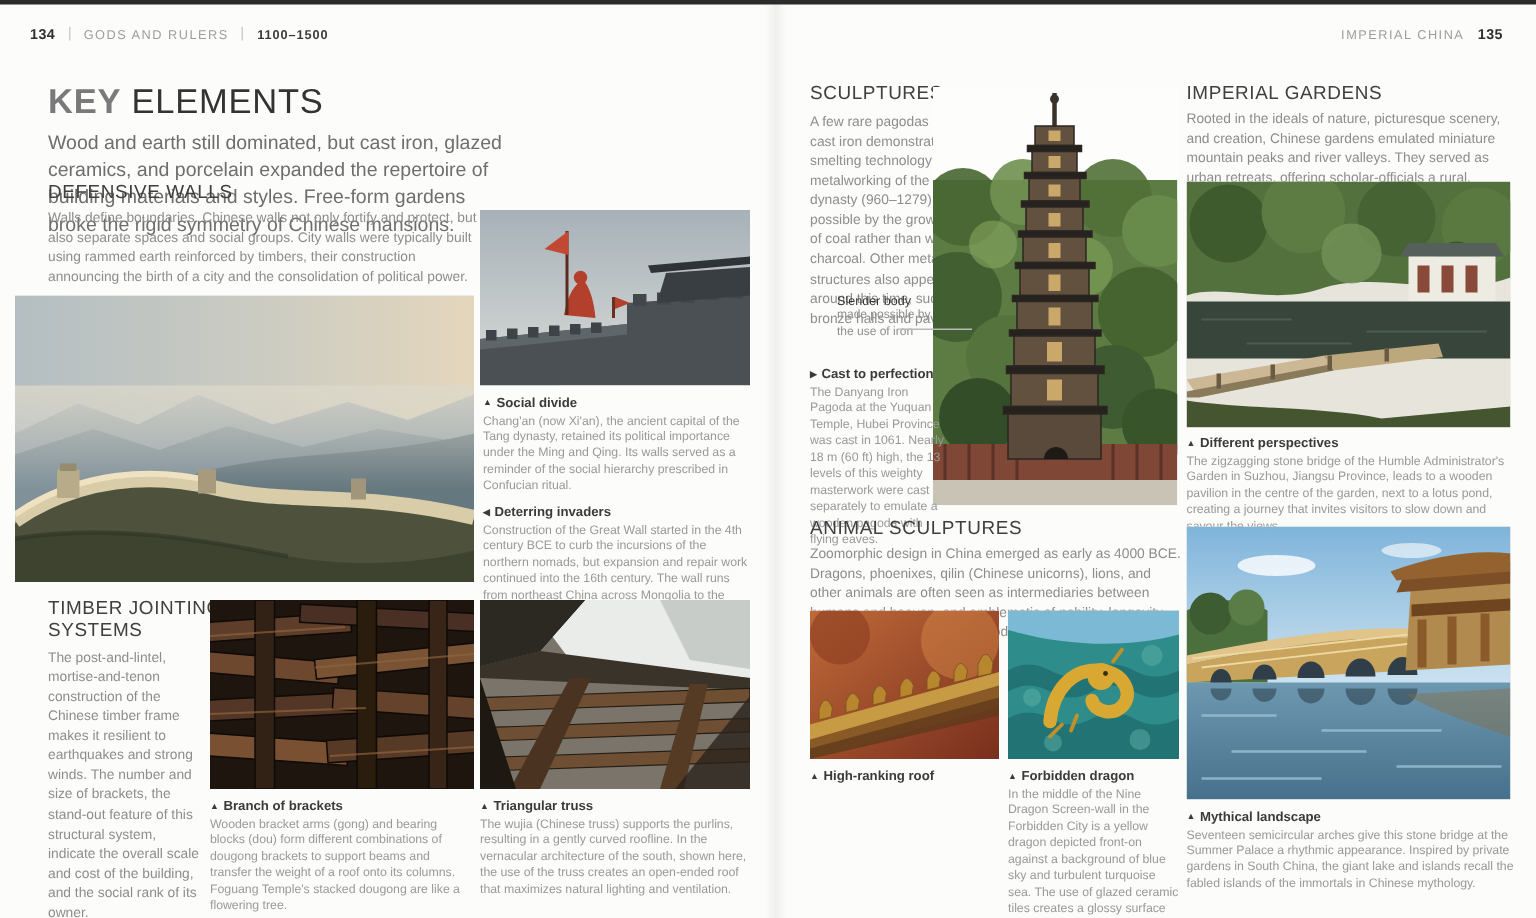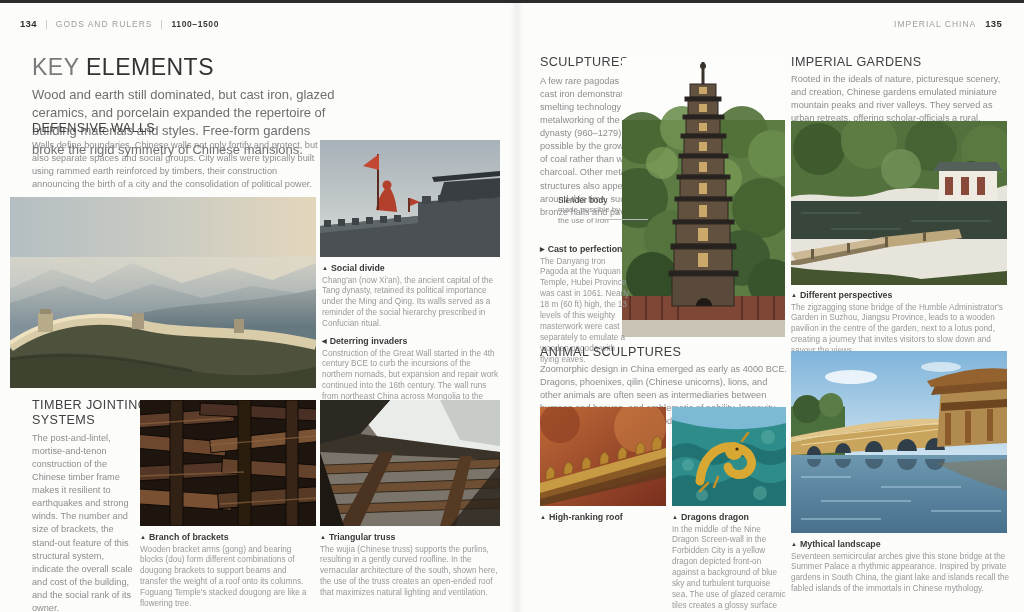--- a/index.html
+++ b/index.html
@@ -1,26 +1,26 @@
 <!DOCTYPE html>
 <html><head>
 <meta charset="utf-8">
 <style>
   *{margin:0;padding:0;box-sizing:border-box}
   html,body{width:1024px;height:612px}
   body{position:relative;background:#fcfcfb;font-family:"Liberation Sans",sans-serif;overflow:hidden;-webkit-font-smoothing:antialiased}
   .abs{position:absolute}
   .topbar{left:0;top:0;width:1024px;height:3px;background:#2b2b2b}
   .gutter{left:510px;top:3px;width:14px;height:609px;background:linear-gradient(90deg,rgba(0,0,0,0),rgba(0,0,0,.05),rgba(0,0,0,0))}
-  .hdr{display:flex;align-items:flex-end;gap:9px;font-size:8.5px;letter-spacing:1px;color:#9d9d9d}
+  .hdr{display:flex;align-items:flex-start;gap:9px;font-size:8.5px;letter-spacing:1px;color:#9d9d9d}
   .hdr .pg{font-size:9.5px;font-weight:700;color:#2f2f2f;letter-spacing:.3px}
   .hdr .era{font-weight:700;color:#3a3a3a;letter-spacing:.6px}
   .hdr .sep{width:1px;height:9px;background:#cfcfcf}
   .h1{font-size:23px;letter-spacing:.5px;color:#3b3b3b;white-space:nowrap}
-  .h1 .lt{font-weight:400;color:#7a7a7a}
+  .h1 .lt{font-weight:700;color:#7a7a7a}
   .h1 .bd{font-weight:400;color:#333}
   .intro{font-size:13px;line-height:1.4;color:#6e6e6e}
   .h2{font-size:12.6px;color:#404040;letter-spacing:.4px;font-weight:500}
   .bodytx{font-size:9.2px;line-height:1.42;color:#8d8d8d}
   .cap .t{font-size:8.8px;font-weight:700;color:#3a3a3a;margin-bottom:2.5px}
   .cap .mk{font-size:6px;color:#3a3a3a;margin-right:3px;vertical-align:1.5px}
   .cap .b{font-size:8.2px;line-height:1.33;color:#999}
   .annot .t{font-size:8.4px;font-weight:400;color:#373737}
   .annot .b{font-size:8px;line-height:1.32;color:#8f8f8f}
   .ptr{height:1px;background:#b9b9b9}
@@ -326,21 +326,21 @@
         <line x1="70" y1="34" x2="76" y2="26"></line>
   </g>
 </svg>
 </div>
 
 <div class="abs cap" style="left:540px;top:512px;width:128px">
   <div class="t"><span class="mk">▲</span><span>High-ranking roof</span></div>
 </div>
 
 <div class="abs cap" style="left:672px;top:512px;width:114px">
-  <div class="t"><span class="mk">▲</span><span>Dragons dragon</span></div>
+  <div class="t"><span class="mk">▲</span><span>Forbidden dragon</span></div>
   <div class="b">In the middle of the Nine Dragon Screen-wall in the Forbidden City is a yellow dragon depicted front-on against a background of blue sky and turbulent turquoise sea. The use of glazed ceramic tiles creates a glossy surface and brings out the vivid colours.</div>
 </div>
 
 <div class="abs h2" style="left:791px;top:55px">IMPERIAL GARDENS</div>
 <div class="abs bodytx" style="left:791px;top:73px;width:218px">Rooted in the ideals of nature, picturesque scenery, and creation, Chinese gardens emulated miniature mountain peaks and river valleys. They served as urban retreats, offering scholar-officials a rural, peaceful, and elegant life away from mundane obligations.</div>
 
 <div class="photo" style="left:791px;top:121px;width:216px;height:164px">
 <svg viewBox="0 0 216 164" preserveAspectRatio="none">
   <rect width="216" height="164" fill="#e7e5db"></rect>
   <path d="M0,0 H216 V64 C170,80 130,58 88,72 C56,82 24,68 0,76 Z" fill="#53713d"></path>

